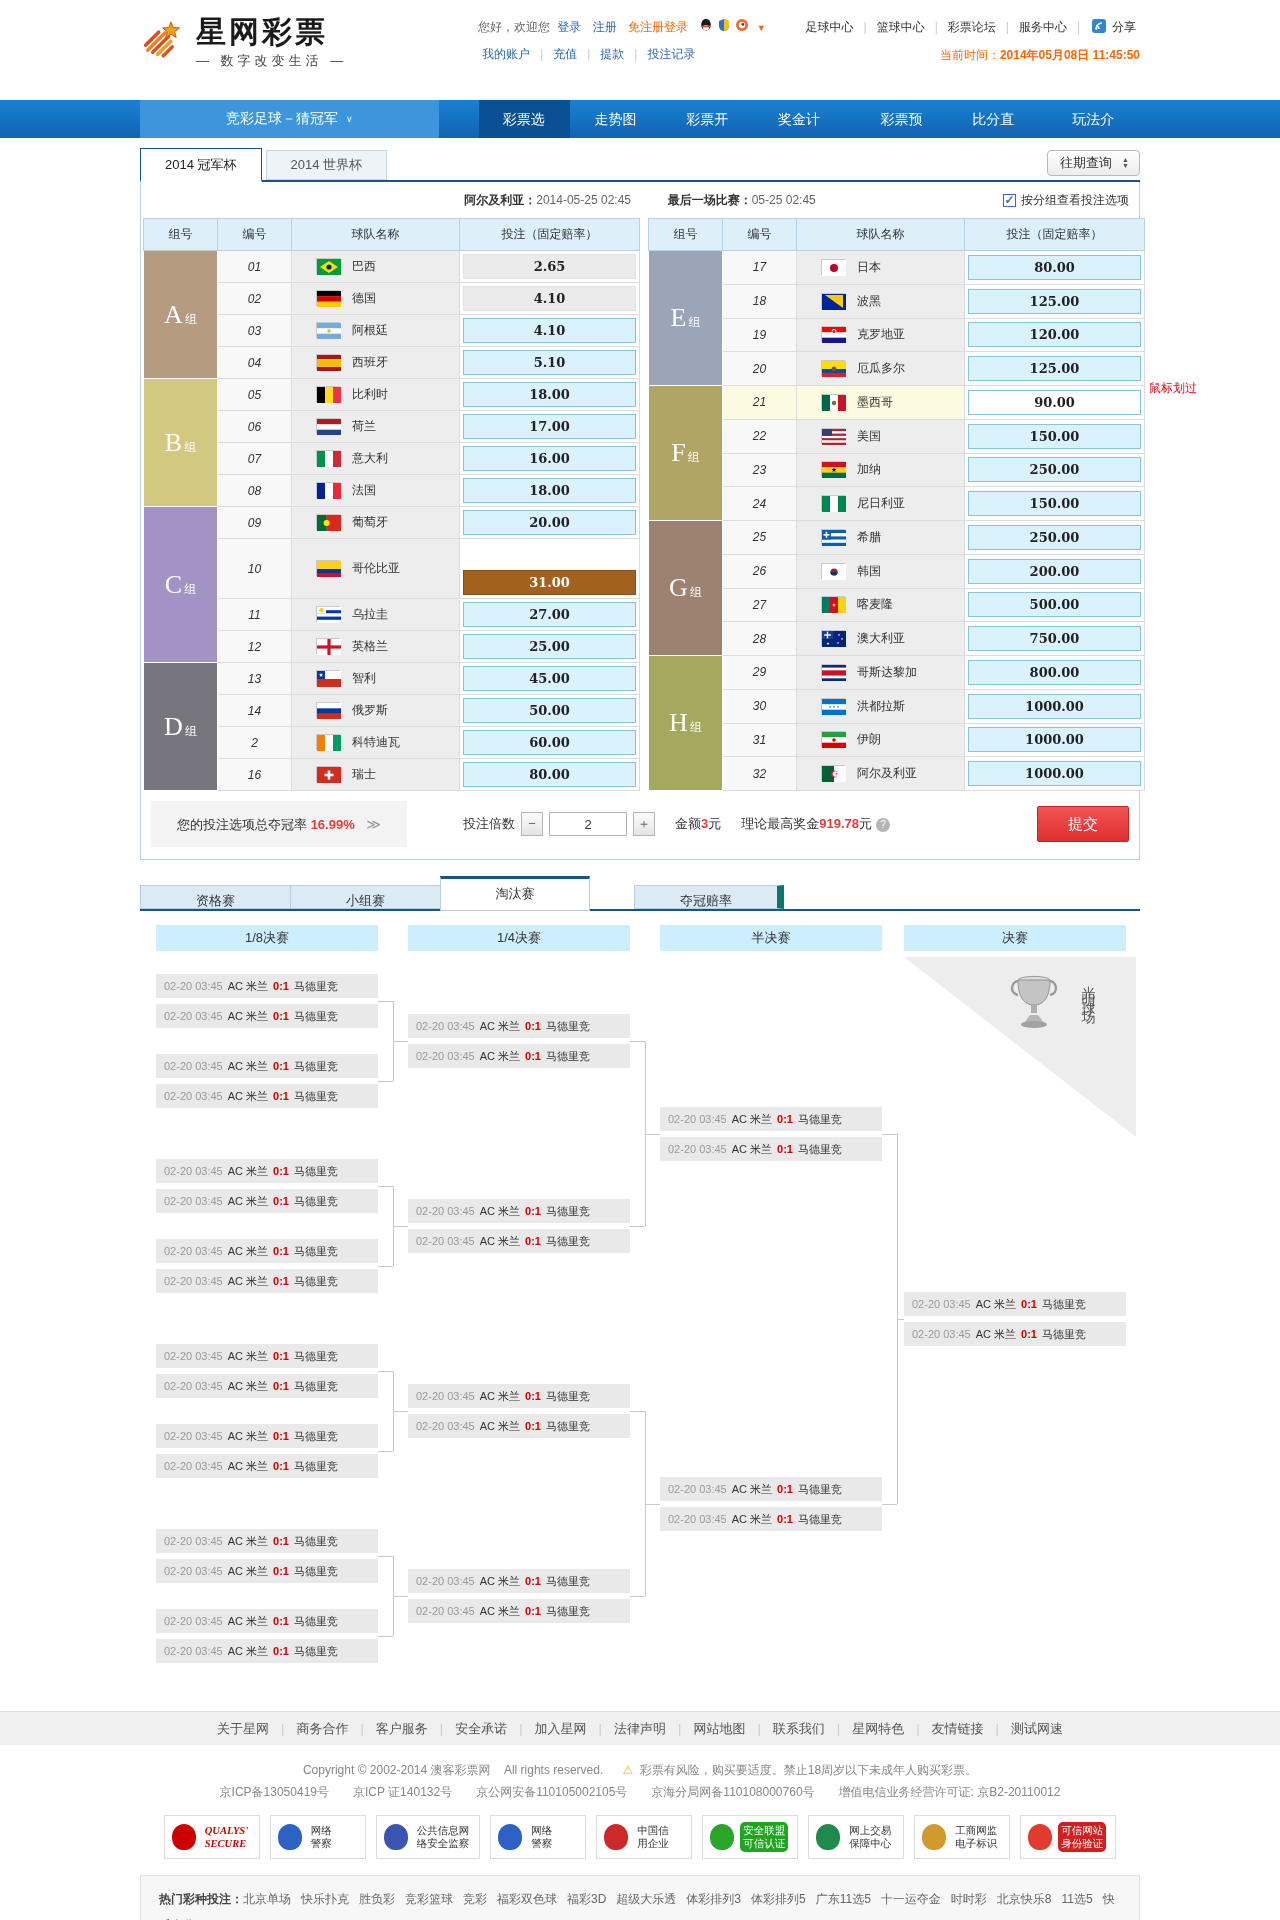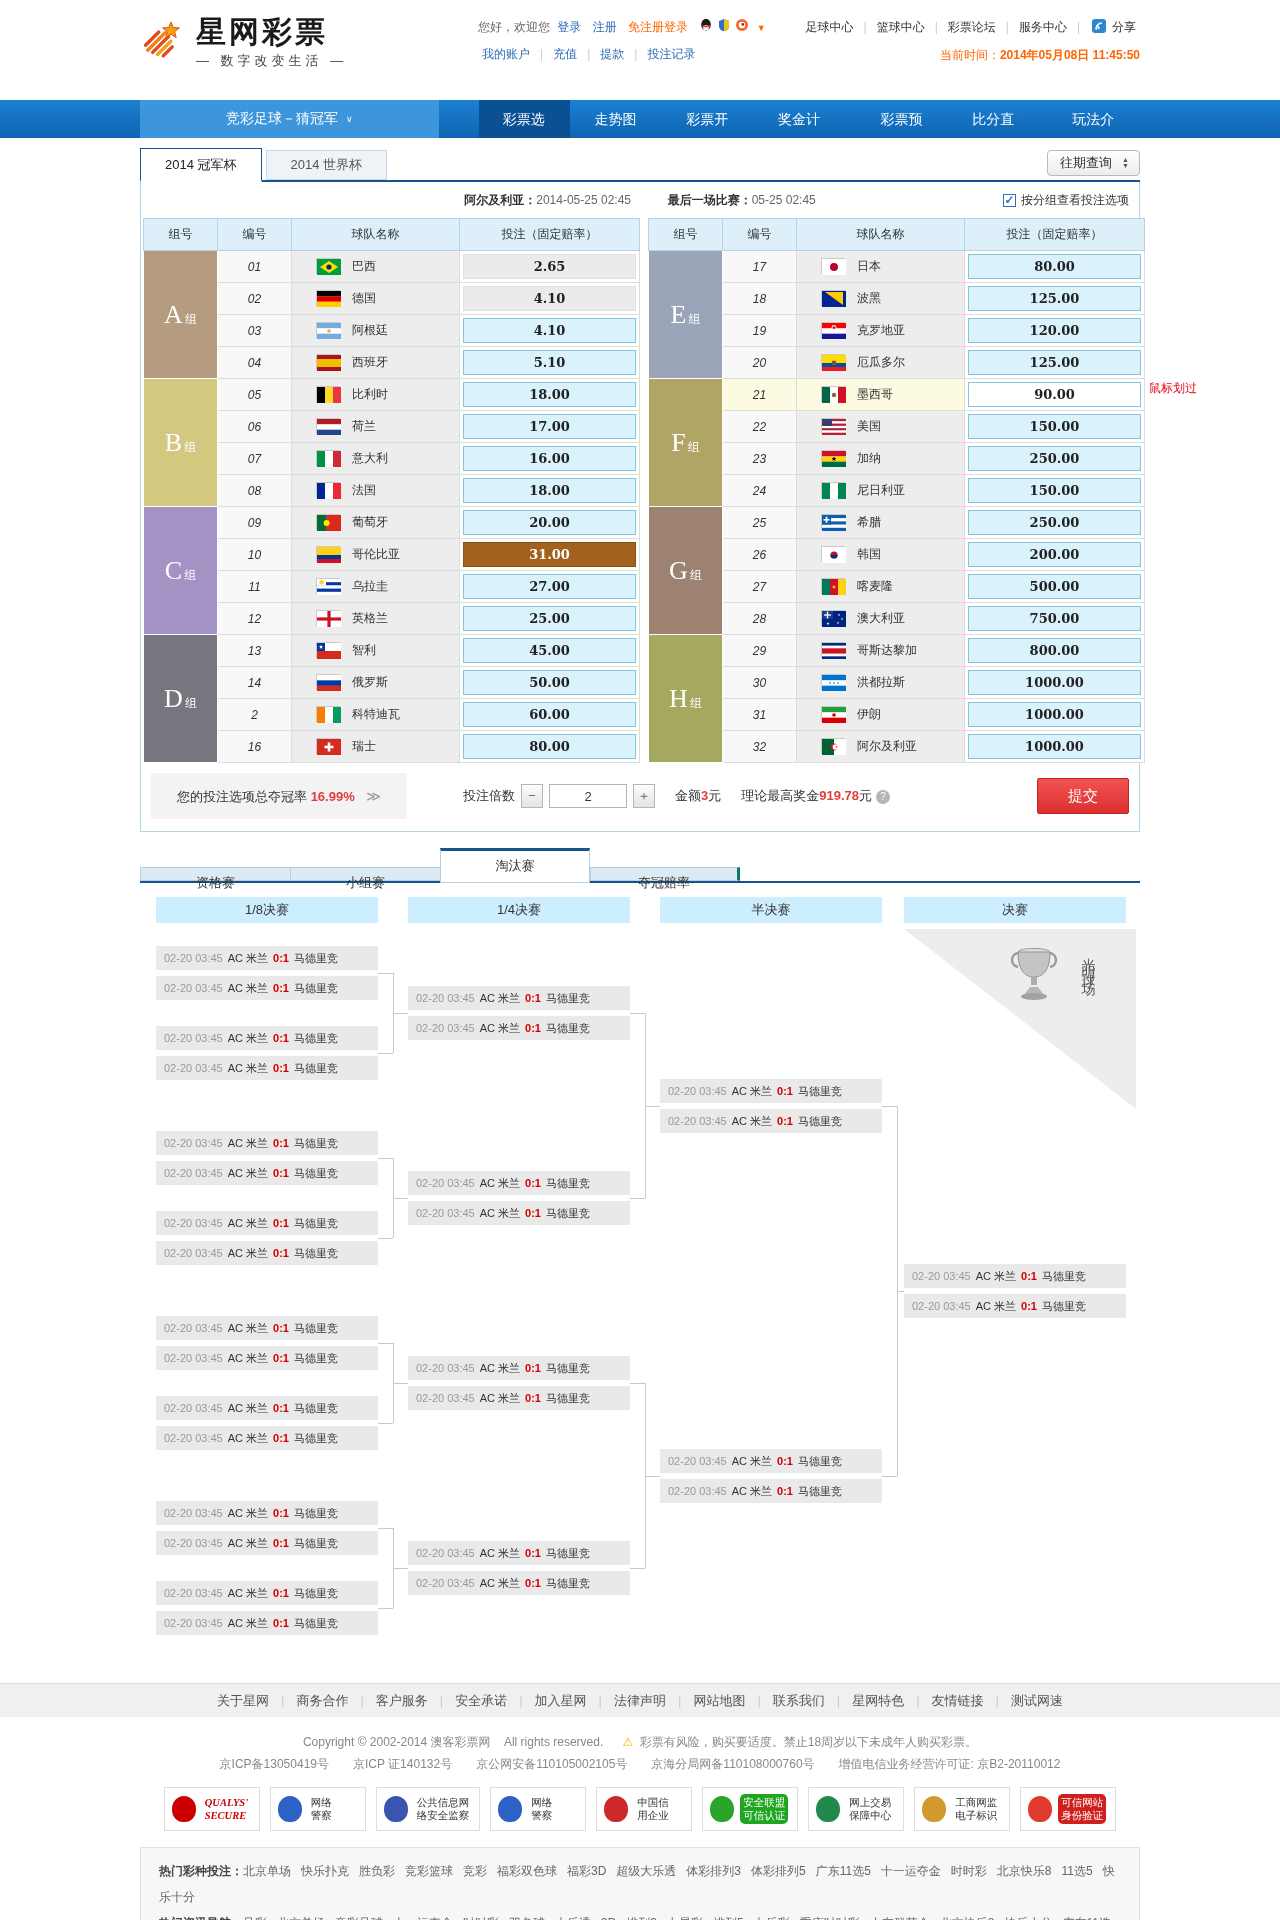--- a/index.html
+++ b/index.html
@@ -67,21 +67,21 @@
   td.group-cell .gletter { font-family:"Liberation Serif", serif; font-size:26px; }
   td.group-cell .gzu { font-size:12px; margin-left:2px; }
   td.no-cell { background:#f8f8f8; color:#333;font-style:italic; }
   td.team-cell { background:#ededed; text-align:left; padding-left:24px; }
   td.team-cell .flag { display:inline-block; width:24px; height:16px; border:1px solid #c9c9c9; vertical-align:-4px; margin-right:12px; background:#fff; }
   td.team-cell .flag svg { display:block; }
   td.odds-td { background:#fff; padding:3px 3px; border-left:1px solid #dcdcdc; }
   .odds { height:25px; line-height:24px; text-align:center; font-family:"DejaVu Serif", serif; font-weight:bold; font-size:13px; color:#222; cursor:pointer; }
   .odds.normal   { background:#ebebeb; border:1px solid #e2e2e2; }
   .odds.selected { background:#daf2fc; border:1px solid #86c3dd; }
-  .odds.active   { background:#a2611d; border:1px solid #8c5012; color:#fff; }
+  .odds.active   { background:#a2611d; border:1px solid #8c5012; color:#fff;margin-top:28px; }
   .odds.hover    { background:#fff;    border:1px solid #86c3dd; }
   tr.hover-row td.no-cell, tr.hover-row td.team-cell { background:#fcfbe1; }
 
   .annotation { position:absolute; left:1008px; top:198px; color:#e60012; font-size:12px; white-space:nowrap; }
 
   
   .bet-bar { display:flex; align-items:center; margin:10px 10px 2px; }
   .rate-box { background:#f3f3f3; height:46px; line-height:46px; padding:0 26px; font-size:13px; color:#333; white-space:nowrap; }
   .red { color:#e43b3b; font-style:normal; }
   .chev { color:#999; font-size:14px; margin-left:8px; }
@@ -89,23 +89,23 @@
   .step { width:22px; height:24px; background:linear-gradient(#fdfdfd,#e3e3e3); border:1px solid #b5b5b5; text-align:center; line-height:22px; color:#666; cursor:pointer; }
   .stake-input { width:78px; height:24px; border:1px solid #b5b5b5; text-align:center; font-size:13px; color:#333; }
   .amount, .prize { margin-left:14px; white-space:nowrap; }
   .qicon { display:inline-block; width:14px; height:14px; border-radius:50%; background:#b5b5b5; color:#fff;
     font-size:10px; line-height:14px; text-align:center; margin-left:4px; cursor:pointer; }
   .submit { margin-left:auto; width:92px; height:36px; background:linear-gradient(#f25353,#dd2f2f); border:1px solid #c02525;
     color:#fff; font-size:15px; border-radius:2px; cursor:pointer; font-family:inherit; }
 
   
   .sub-tabs { margin-top:18px; display:flex; border-bottom:2px solid #17538d; height:33px; align-items:flex-end; }
-  .sub-tab { width:150px; height:14px; line-height:29px; text-align:center; font-size:13px; color:#333;
+  .sub-tab { width:150px; height:24px; line-height:29px; text-align:center; font-size:13px; color:#333;
     background:#dceaf4; border:1px solid #b9cfdf; border-right:none; cursor:pointer; }
-  .sub-tab:last-child { border-right:3px solid #0f766e; }
+  .sub-tab:last-child { border-right:7px solid #0f766e;margin-left:44px; }
   .sub-tab.active { background:#fff; border-top:3px solid #17538d; border-right:1px solid #b9cfdf; height:35px; margin-bottom:-2px; line-height:30px; }
 
   
   #bracket-area { position:relative; height:760px; margin-top:14px; }
   .bracket-col-header { position:absolute; height:26px; line-height:26px; text-align:center;
     background:#cceeff; color:#333; font-size:13px; }
   .match-box { position:absolute; width:222px; height:24px; background:#e9e9e9; font-size:11px;
     display:flex; align-items:center; gap:5px; padding-left:8px; white-space:nowrap; overflow:hidden; }
   .m-date { color:#999; }
   .m-team { color:#333; }

